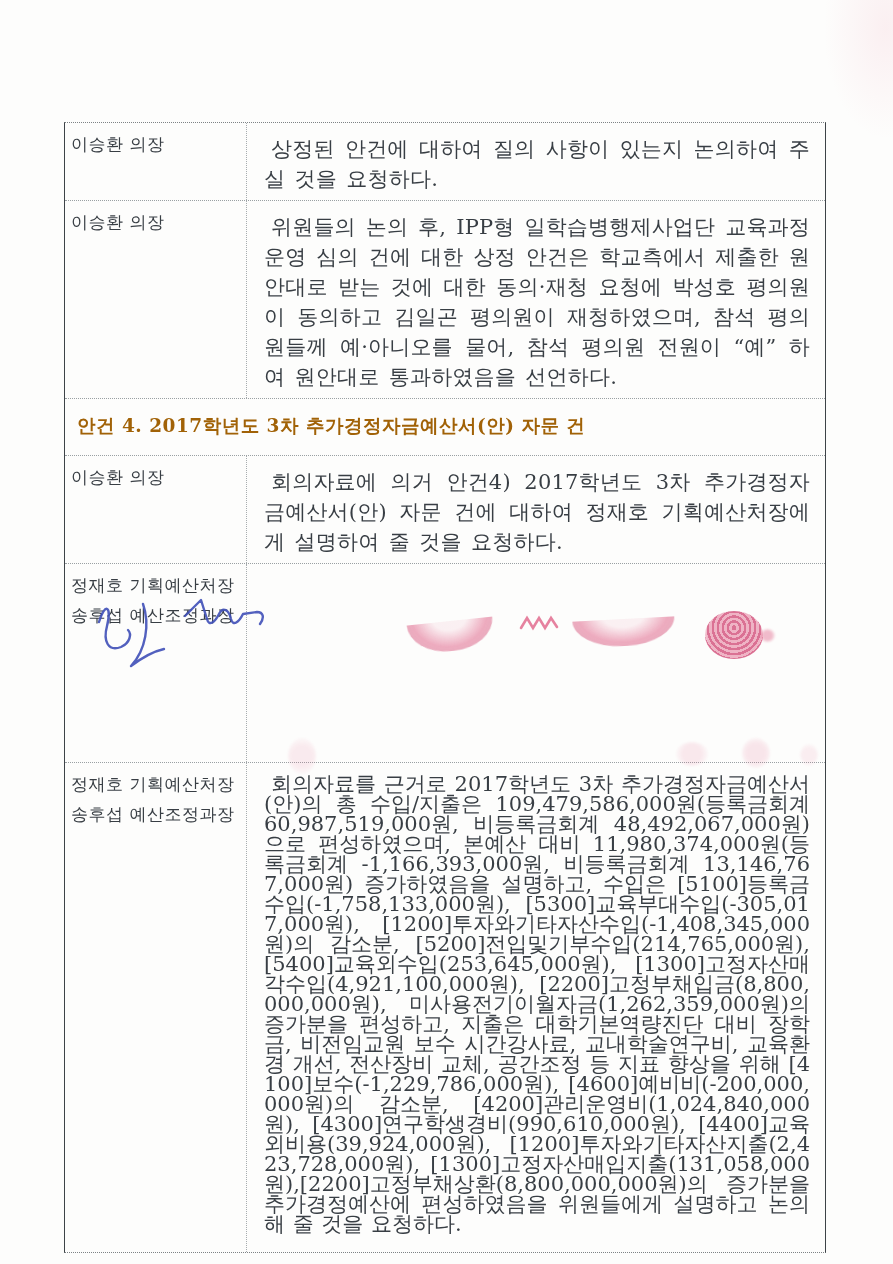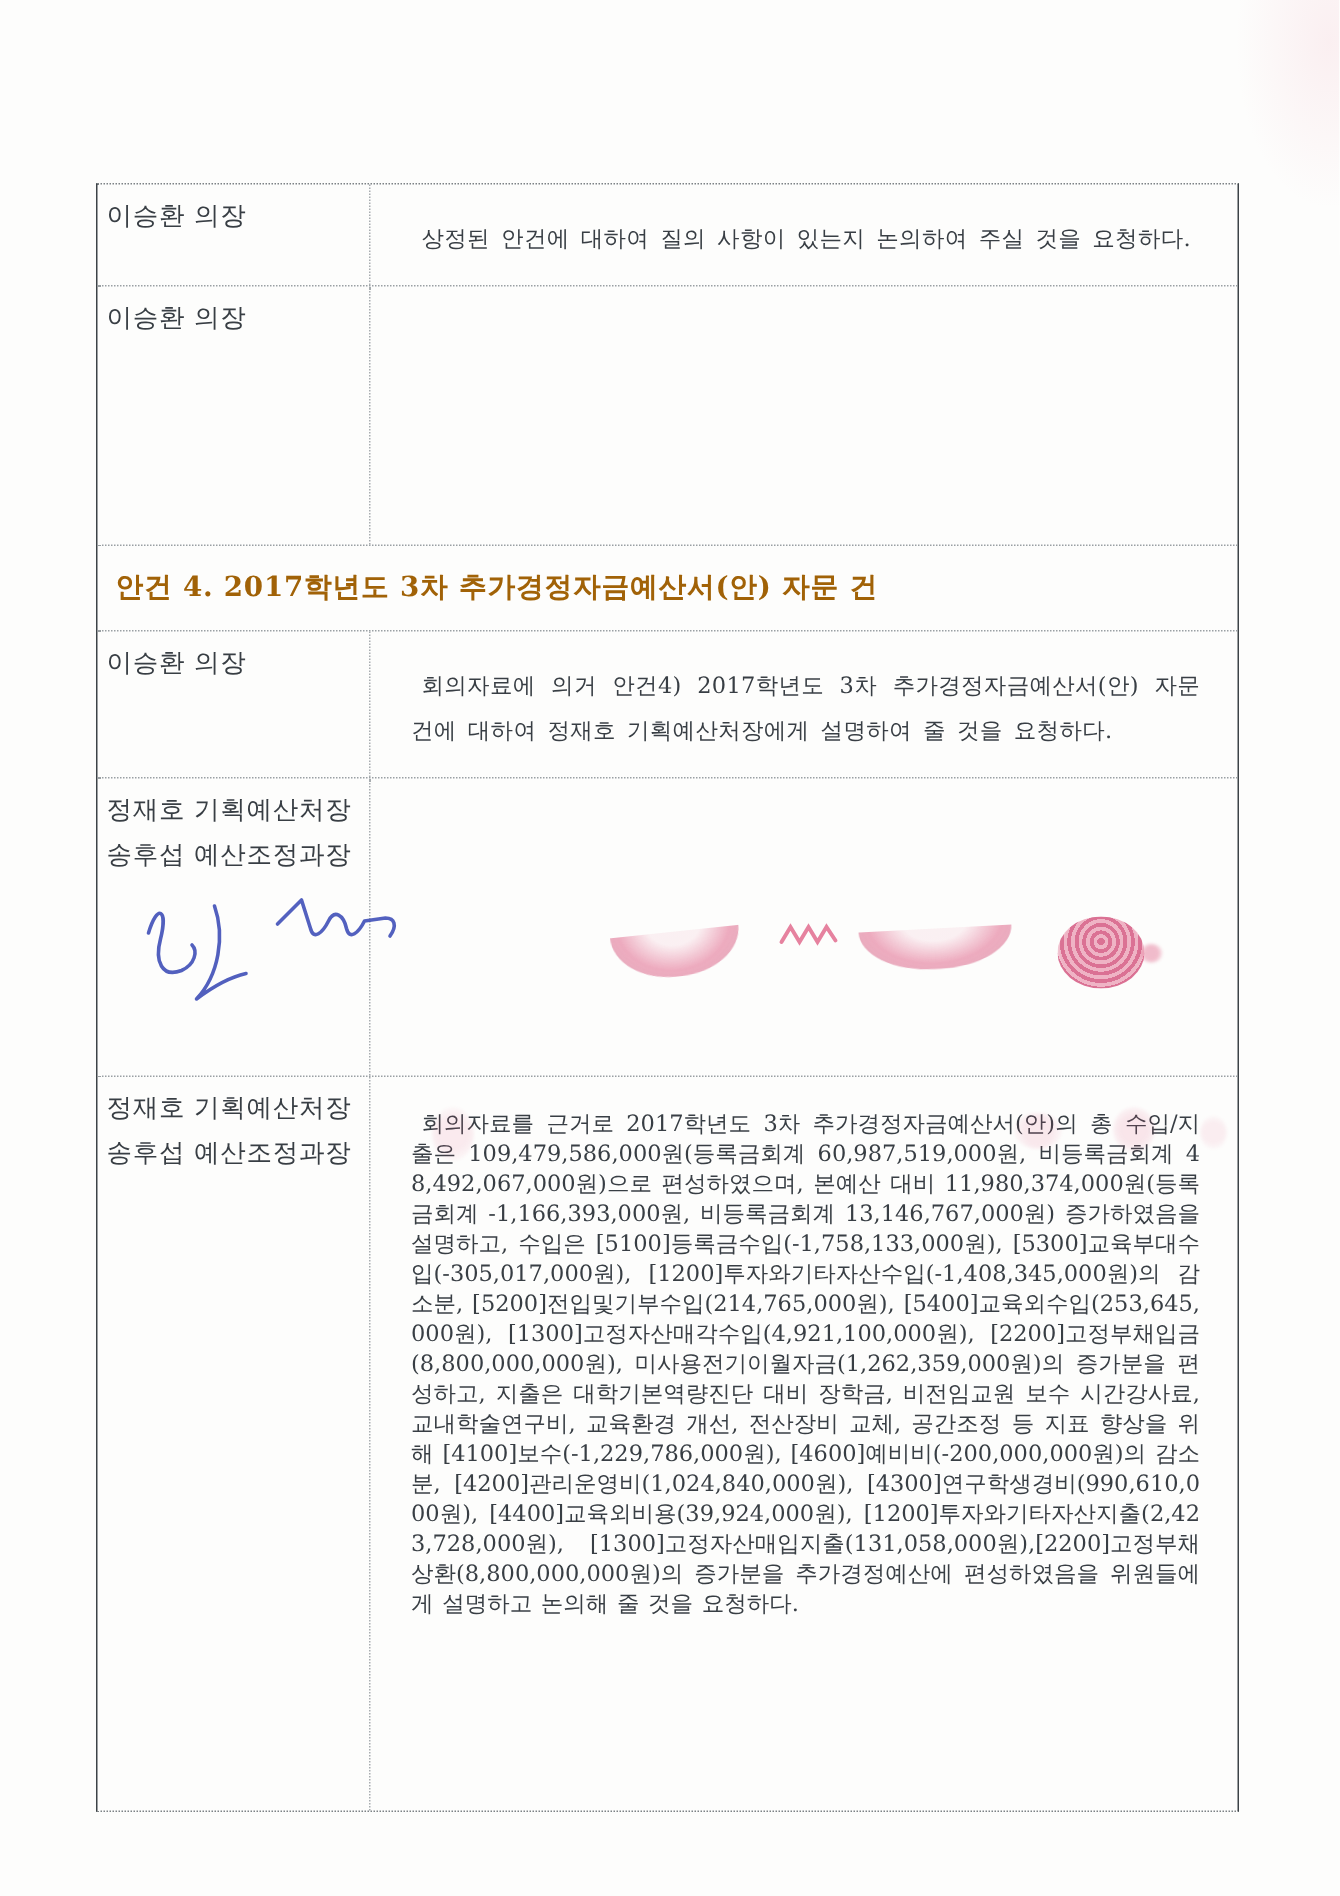--- a/index.html
+++ b/index.html
@@ -21,21 +21,21 @@
   .cell { box-sizing:border-box; }
   .cell.speaker {
     width:182px; flex:0 0 182px;
     border-right:1px dotted #a7acaf;
     padding:6px 2px 0 6px;
     font-size:17px; line-height:30px; letter-spacing:.5px;
     white-space:nowrap; overflow:hidden;
   }
   .cell.text { flex:1 1 auto; padding:5px 9px 0 11px; }
   .para {
-    margin:16px; font-size:15px; line-height:30px;
+    margin:6px; font-size:21px; line-height:30px;
     text-align:justify; word-break:break-all;
     word-spacing:2.5px; letter-spacing:.2px; text-indent:7px;
   }
   .r1 { min-height:67px; }
   .r2 { min-height:172px; }
   .r3 { min-height:80px; }
   .r4 { min-height:198px; }
   .r5 { min-height:489px; }
   .r5 .para { line-height:20px; word-spacing:1px; letter-spacing:0; }
   .heading-row {
@@ -82,20 +82,23 @@
       </div>
       <div class="cell text">
         <p class="para">상정된 안건에 대하여 질의 사항이 있는지 논의하여 주실 것을 요청하다.</p>
       </div>
     </div>
 
     <div class="row r2">
       <div class="cell speaker">
         <div>이승환 의장</div>
       </div>
+      <div class="cell text">
+        <p class="para">위원들의 논의 후, IPP형 일학습병행제사업단 교육과정 운영 심의 건에 대한 상정 안건은 학교측에서 제출한 원안대로 받는 것에 대한 동의·재청 요청에 박성호 평의원이 동의하고 김일곤 평의원이 재청하였으며, 참석 평의원들께 예·아니오를 물어, 참석 평의원 전원이 “예” 하여 원안대로 통과하였음을 선언하다.</p>
+      </div>
     </div>
 
     <div class="heading-row">안건 4. 2017학년도 3차 추가경정자금예산서(안) 자문 건</div>
 
     <div class="row r3">
       <div class="cell speaker">
         <div>이승환 의장</div>
       </div>
       <div class="cell text">
         <p class="para">회의자료에 의거 안건4) 2017학년도 3차 추가경정자금예산서(안) 자문 건에 대하여 정재호 기획예산처장에게 설명하여 줄 것을 요청하다.</p>

